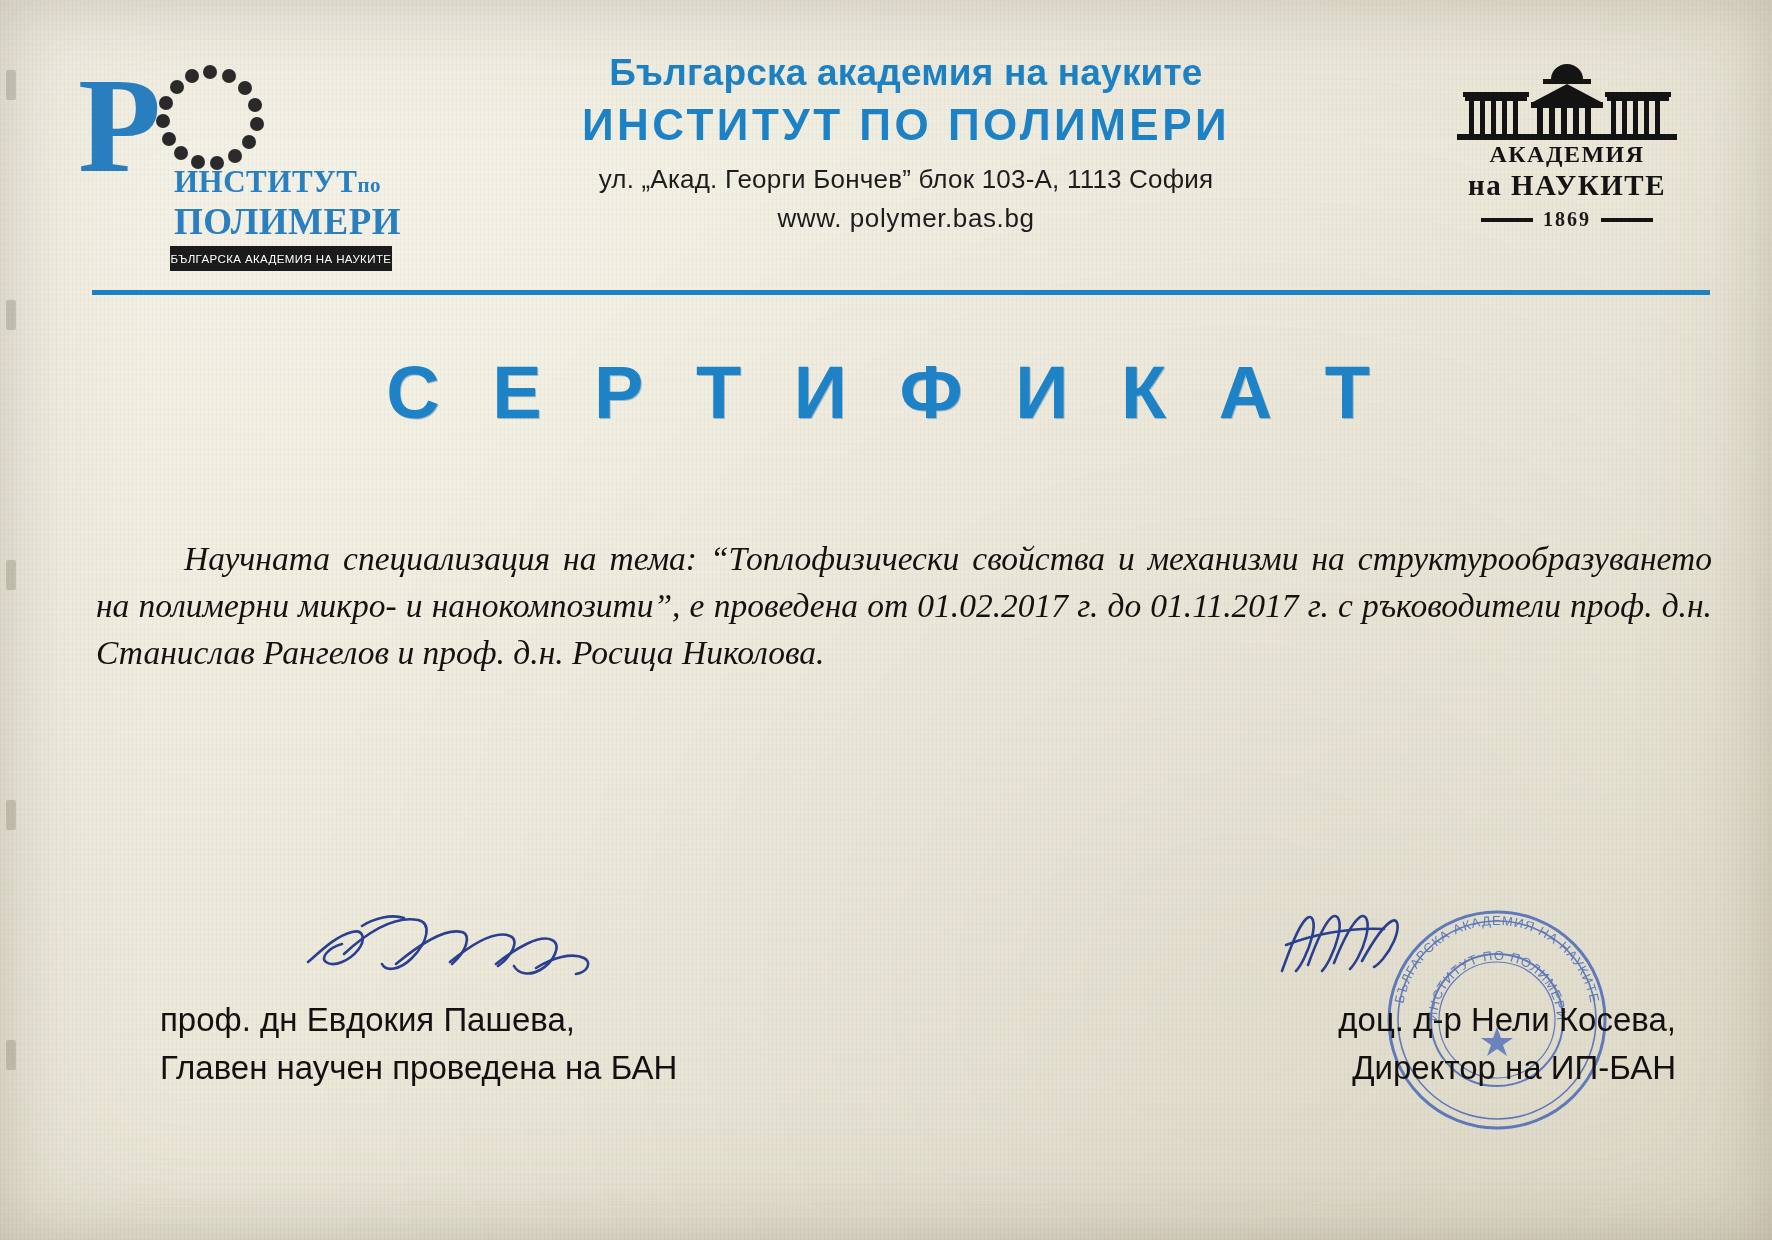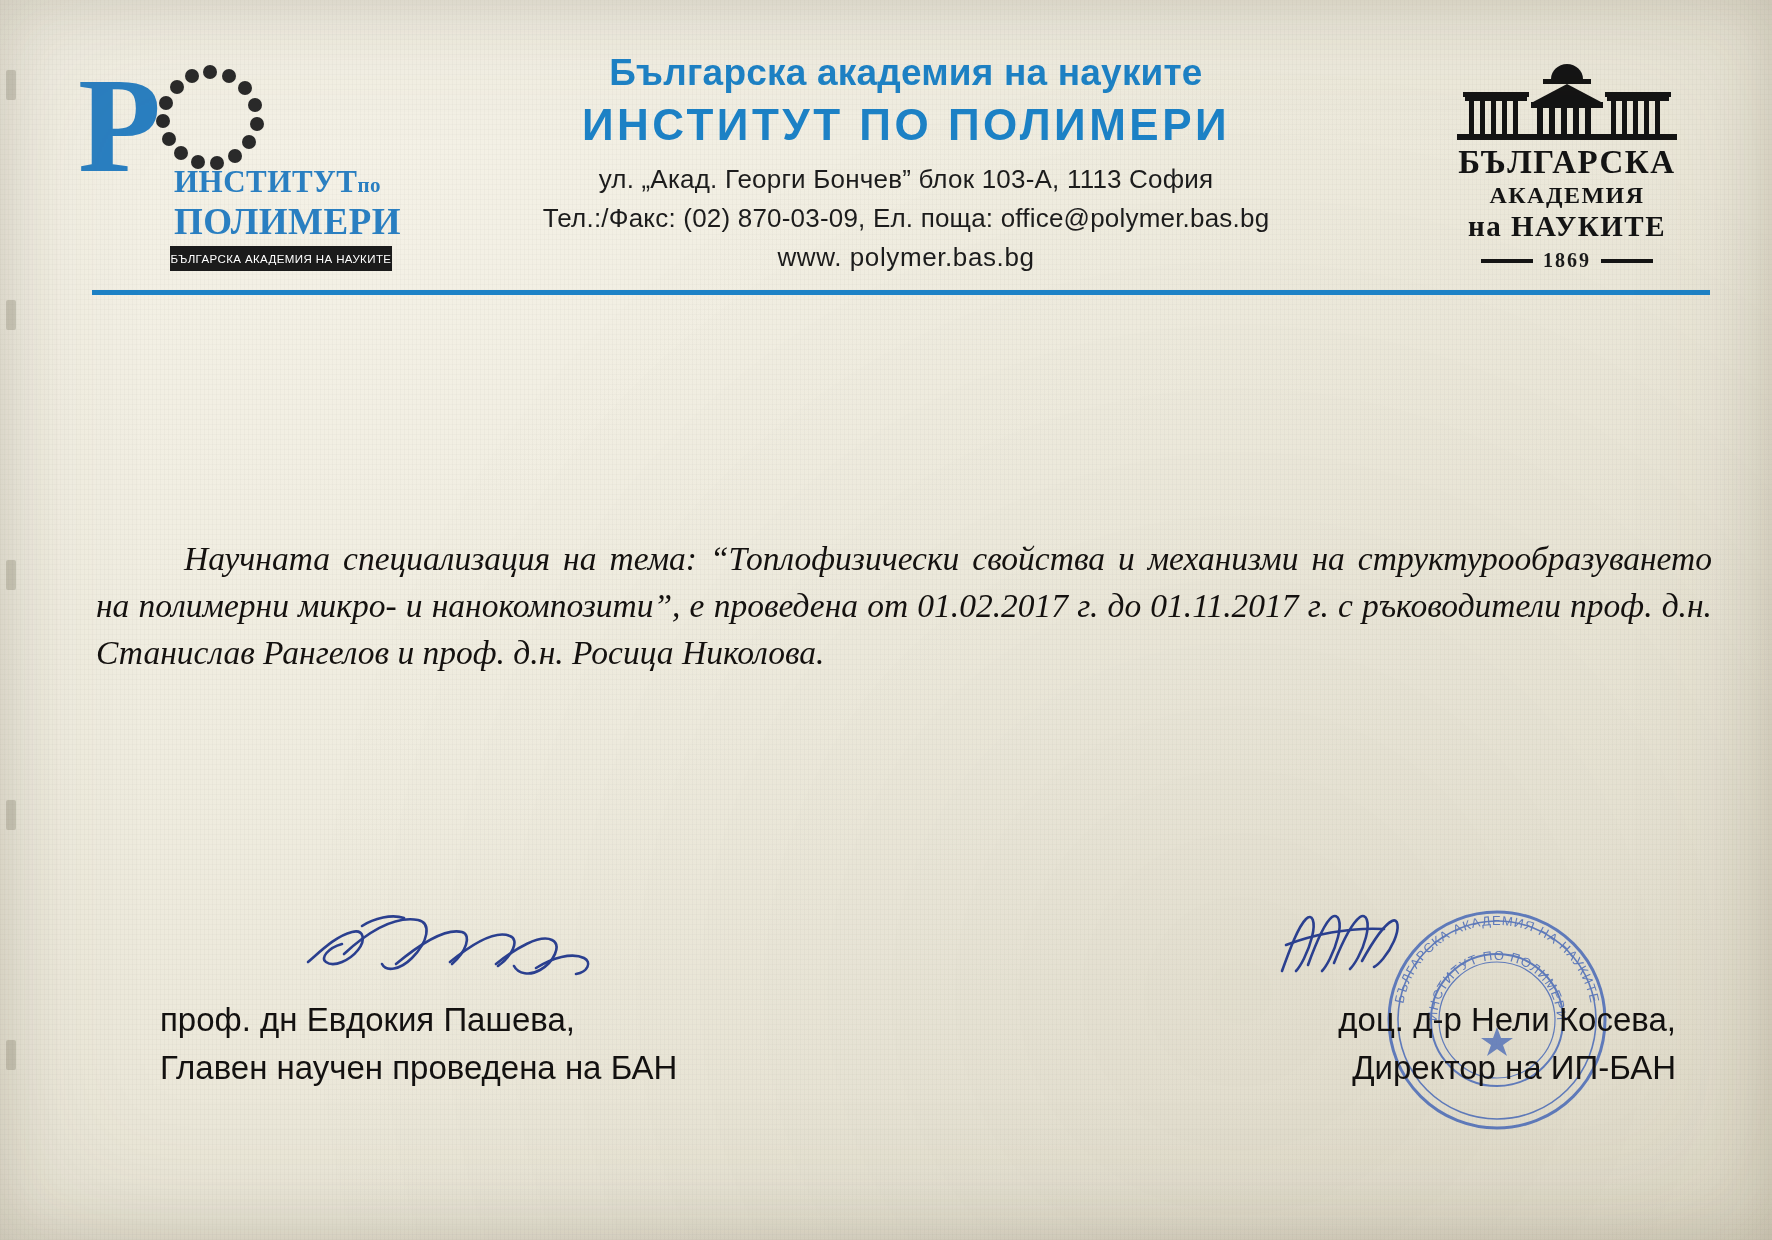--- a/index.html
+++ b/index.html
@@ -297,21 +297,20 @@
         <span>ИНСТИТУТ</span><span class="sup">по</span>
       </div>
       <div class="logo-text2">ПОЛИМЕРИ</div>
       <div class="logo-bar">БЪЛГАРСКА АКАДЕМИЯ НА НАУКИТЕ</div>
     </div>
 
     <div class="header-center">
       <div class="inst-line1">Българска академия на науките</div>
       <div class="inst-line2">ИНСТИТУТ ПО ПОЛИМЕРИ</div>
       <div class="addr">ул. „Акад. Георги Бончев” блок 103-А, 1113 София</div>
-      <div class="addr addr2">Тел.:/Факс: (02) 870-03-09, Ел. поща: office@polymer.bas.bg</div>
       <div class="addr web">www. polymer.bas.bg</div>
     </div>
 
     <div class="logo-right">
       <svg class="bas-building" viewBox="0 0 264 78">
         <g fill="#141414">
 
           <path d="M132 2 c-9 0 -16 7 -16 15 h32 c0 -8 -7 -15 -16 -15 z"></path>
           <rect x="108" y="17" width="48" height="5"></rect>
 
@@ -342,33 +341,33 @@
             <rect x="176" y="39" width="5" height="33"></rect>
             <rect x="187" y="39" width="5" height="33"></rect>
             <rect x="198" y="39" width="5" height="33"></rect>
             <rect x="209" y="39" width="5" height="33"></rect>
             <rect x="220" y="39" width="5" height="33"></rect>
           </g>
 
           <rect x="22" y="72" width="220" height="6"></rect>
         </g>
       </svg>
-      <div class="bas-t1">БЪЛГАРСКА</div>
       <div class="bas-t2">АКАДЕМИЯ</div>
       <div class="bas-t3">на НАУКИТЕ</div>
       <div class="bas-year">
         <span class="dash"></span>
         <span class="yr">1869</span>
         <span class="dash"></span>
       </div>
     </div>
   </div>
 
   <div class="rule"></div>
 
+  <div class="cert-title">С Е Р Т И Ф И К А Т</div>
 
   <div class="body-text">
     <div class="para">
       <span class="indent"></span><span>Научната специализация на тема: “Топлофизически свойства и механизми на структурообразуването на полимерни микро- и нанокомпозити”, е проведена от 01.02.2017 г. до 01.11.2017 г. с ръководители проф. д.н. Станислав Рангелов и проф. д.н. Росица Николова.</span>
     </div>
   </div>
 
   <svg class="signature-1" viewBox="0 0 330 80">
     <g fill="none" stroke="#2a3f8f" stroke-width="2.6" stroke-linecap="round">
       <path d="M8 52 C22 40 36 26 52 22 C64 19 66 30 58 40 C50 50 34 58 26 52 C20 48 28 38 42 34"></path>

